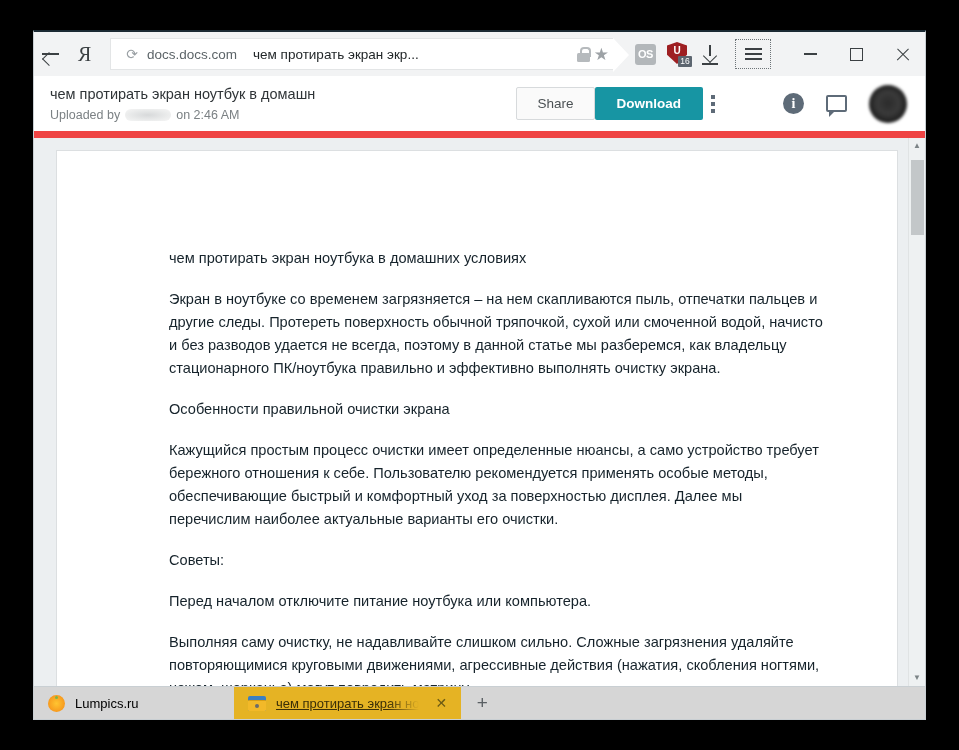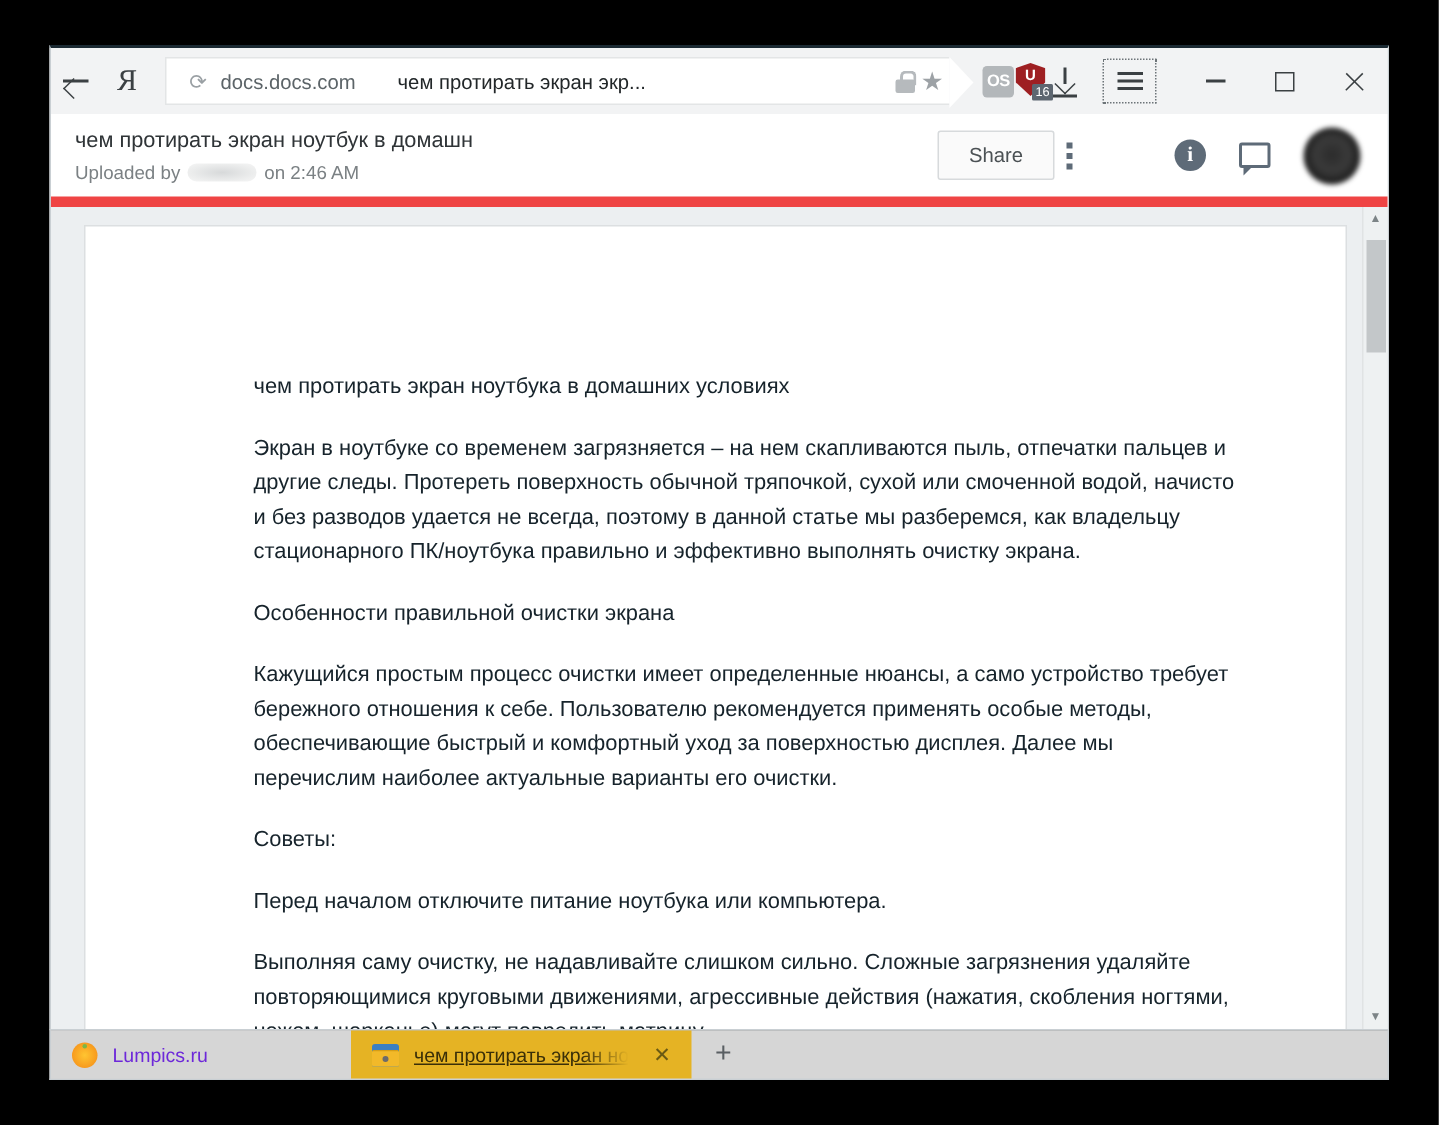--- a/index.html
+++ b/index.html
@@ -68,39 +68,39 @@
     width: 0; height: 0;
     border-top: 17px solid transparent;
     border-bottom: 17px solid transparent;
     border-left: 16px solid #ffffff;
   }
   .reload-icon {
     width: 26px; margin-left: 8px;
     font-size: 14px; color: #9aa0a4; text-align: center;
   }
   .url-host { font-size: 13.5px; color: #5c6468; margin-left: 2px; }
-  .url-title { font-size: 13.5px; color: #222729; margin-left: 28px; }
+  .url-title { font-size: 13.5px; color: #222729; margin-left: 16px; }
   .ab-icons { margin-left: auto; display: flex; align-items: center; gap: 4px; padding-right: 4px; }
   .lock-glyph {
     width: 13px; height: 15px; position: relative; display: inline-block;
   }
   .lock-glyph::before {
     content: ""; position: absolute; left: 0; bottom: 0;
     width: 13px; height: 9px; background: #b6babd; border-radius: 1.5px;
   }
   .lock-glyph::after {
     content: ""; position: absolute; left: 3px; top: 0;
     width: 7px; height: 8px;
     border: 2px solid #b6babd; border-bottom: none;
     border-radius: 4px 4px 0 0;
   }
   .star-glyph { font-size: 17px; color: #9da2a6; line-height: 1; }
 
   
-  .ext-zone { display: flex; align-items: center; gap: 1px; margin-left: 22px; flex: none; }
+  .ext-zone { display: flex; align-items: center; gap: 11px; margin-left: 22px; flex: none; }
   .ext-os {
     width: 21px; height: 21px; background: #b3b7ba; border-radius: 3px;
     color: #ffffff; font-size: 11px; font-weight: bold;
     display: flex; align-items: center; justify-content: center;
     letter-spacing: -0.5px;
   }
   .ext-shield { position: relative; width: 23px; height: 24px; }
   .shield-body {
     width: 20px; height: 22px; background: #9e1f22;
     clip-path: polygon(50% 0%, 100% 16%, 100% 58%, 50% 100%, 0% 58%, 0% 16%);
@@ -284,21 +284,21 @@
     position: absolute;
     left: 33px; top: 687px;
     width: 893px; height: 33px;
     background: #d6d6d6;
     display: flex; align-items: stretch;
     border: 1px solid #c9cfd3; border-top: none;
   }
   .tab {
     display: flex; align-items: center; gap: 10px;
     padding: 0 14px; min-width: 200px;
-    font-size: 13px; color: #6d28d9;
+    font-size: 13px; color: #000000;
     position: relative;
   }
   .tab.inactive { background: #d6d6d6; }
   .tab.inactive + .tab.inactive::before,
   .tab.inactive::before {
     content: ""; position: absolute; left: 0; top: 6px; bottom: 6px;
     width: 1px; background: #bcbcbc;
   }
   .tab:first-child::before { display: none; }
   .tab.active {
@@ -417,20 +417,21 @@
             <i style="top:6px;width:10px"></i>
           <i style="top:9px;width:7px"></i>
             <i style="top:12px;width:10px"></i>
         </span>
         <span class="owzw-label">Open with Zoho Writer</span>
       </div>
     </div>
 
     <div class="hdr-actions">
       <div class="btn-share">Share</div>
+      <div class="btn-download">Download</div>
       <div class="kebab">
           <b></b>
           <b></b>
           <b></b>
         </div>
       <div class="hdr-right">
         <span class="info-icon">i</span>
         <span class="chat-icon"></span>
         <span class="avatar"></span>
       </div>

